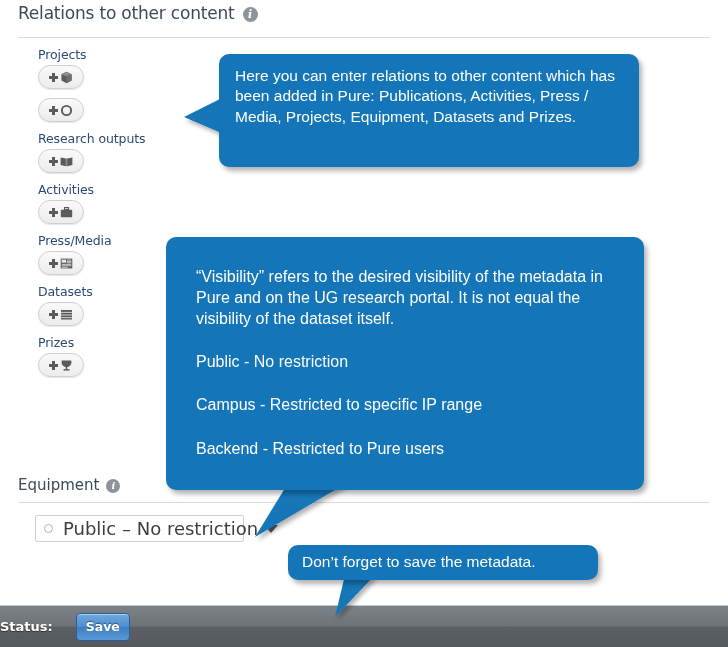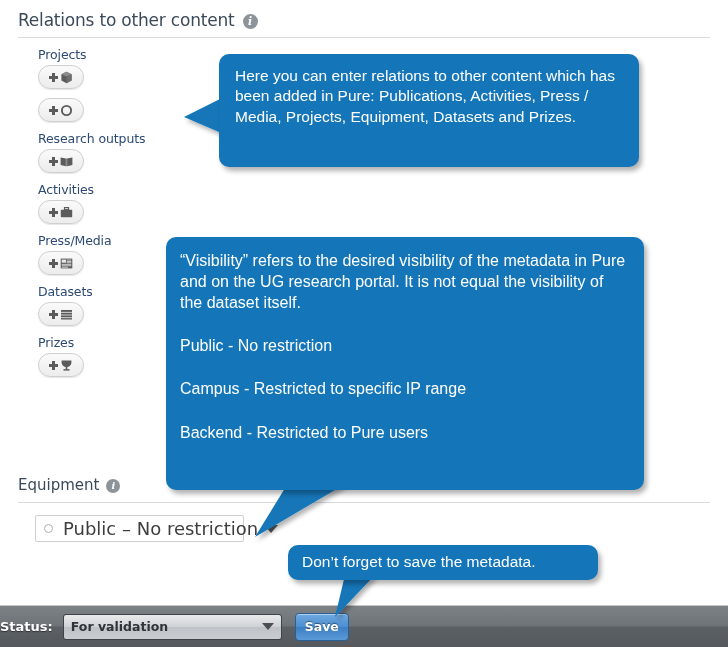--- a/index.html
+++ b/index.html
@@ -14,21 +14,21 @@
     overflow: hidden;
     position: relative;
   }
 
   
   #page-root { position: relative; width: 728px; height: 647px; }
 
   .section-header {
     position: absolute;
     left: 18px;
-    top: 10px;
+    top: 3px;
     font-size: 17px;
     color: #3b4a5a;
     font-family: "DejaVu Sans", sans-serif;
     letter-spacing: -0.2px;
     display: flex;
     align-items: center;
     gap: 8px;
   }
   .info-icon {
     display: inline-block;
@@ -230,21 +230,21 @@
     padding: 12px 16px;
   }
   #callout-visibility {
     left: 166px;
     top: 237px;
     width: 478px;
     height: 253px;
     padding: 13px 14px;
     font-size: 16px;
   }
-  #callout-visibility p { margin: 0; }
+  #callout-visibility p { margin: 16px; }
   #callout-visibility p.gap { margin-top: 22px; }
   #callout-save {
     left: 288px;
     top: 545px;
     width: 310px;
     height: 35px;
     padding: 7px 14px;
     display: flex;
     align-items: center;
     font-size: 15.5px;
@@ -380,24 +380,20 @@
   <div class="hr hr-vis"></div>
 
   <div class="vis-select">
     <span class="radio-dot"></span>
     <span class="label">Public – No restriction</span>
     <span class="caret-dark"></span>
   </div>
 
   <div class="status-bar">
     <span class="status-label">Status:</span>
-    <span class="status-select">
-      <span class="label">For validation</span>
-      <span class="caret-dark"></span>
-    </span>
     <span class="save-btn">Save</span>
   </div>
 
   <svg class="tail-layer">
     <defs>
       <filter id="tailshadow" x="-50%" y="-50%" width="200%" height="200%">
         <feDropShadow dx="2.5" dy="3.5" stdDeviation="2" flood-color="#000000" flood-opacity="0.30"></feDropShadow>
       </filter>
     </defs>
 

